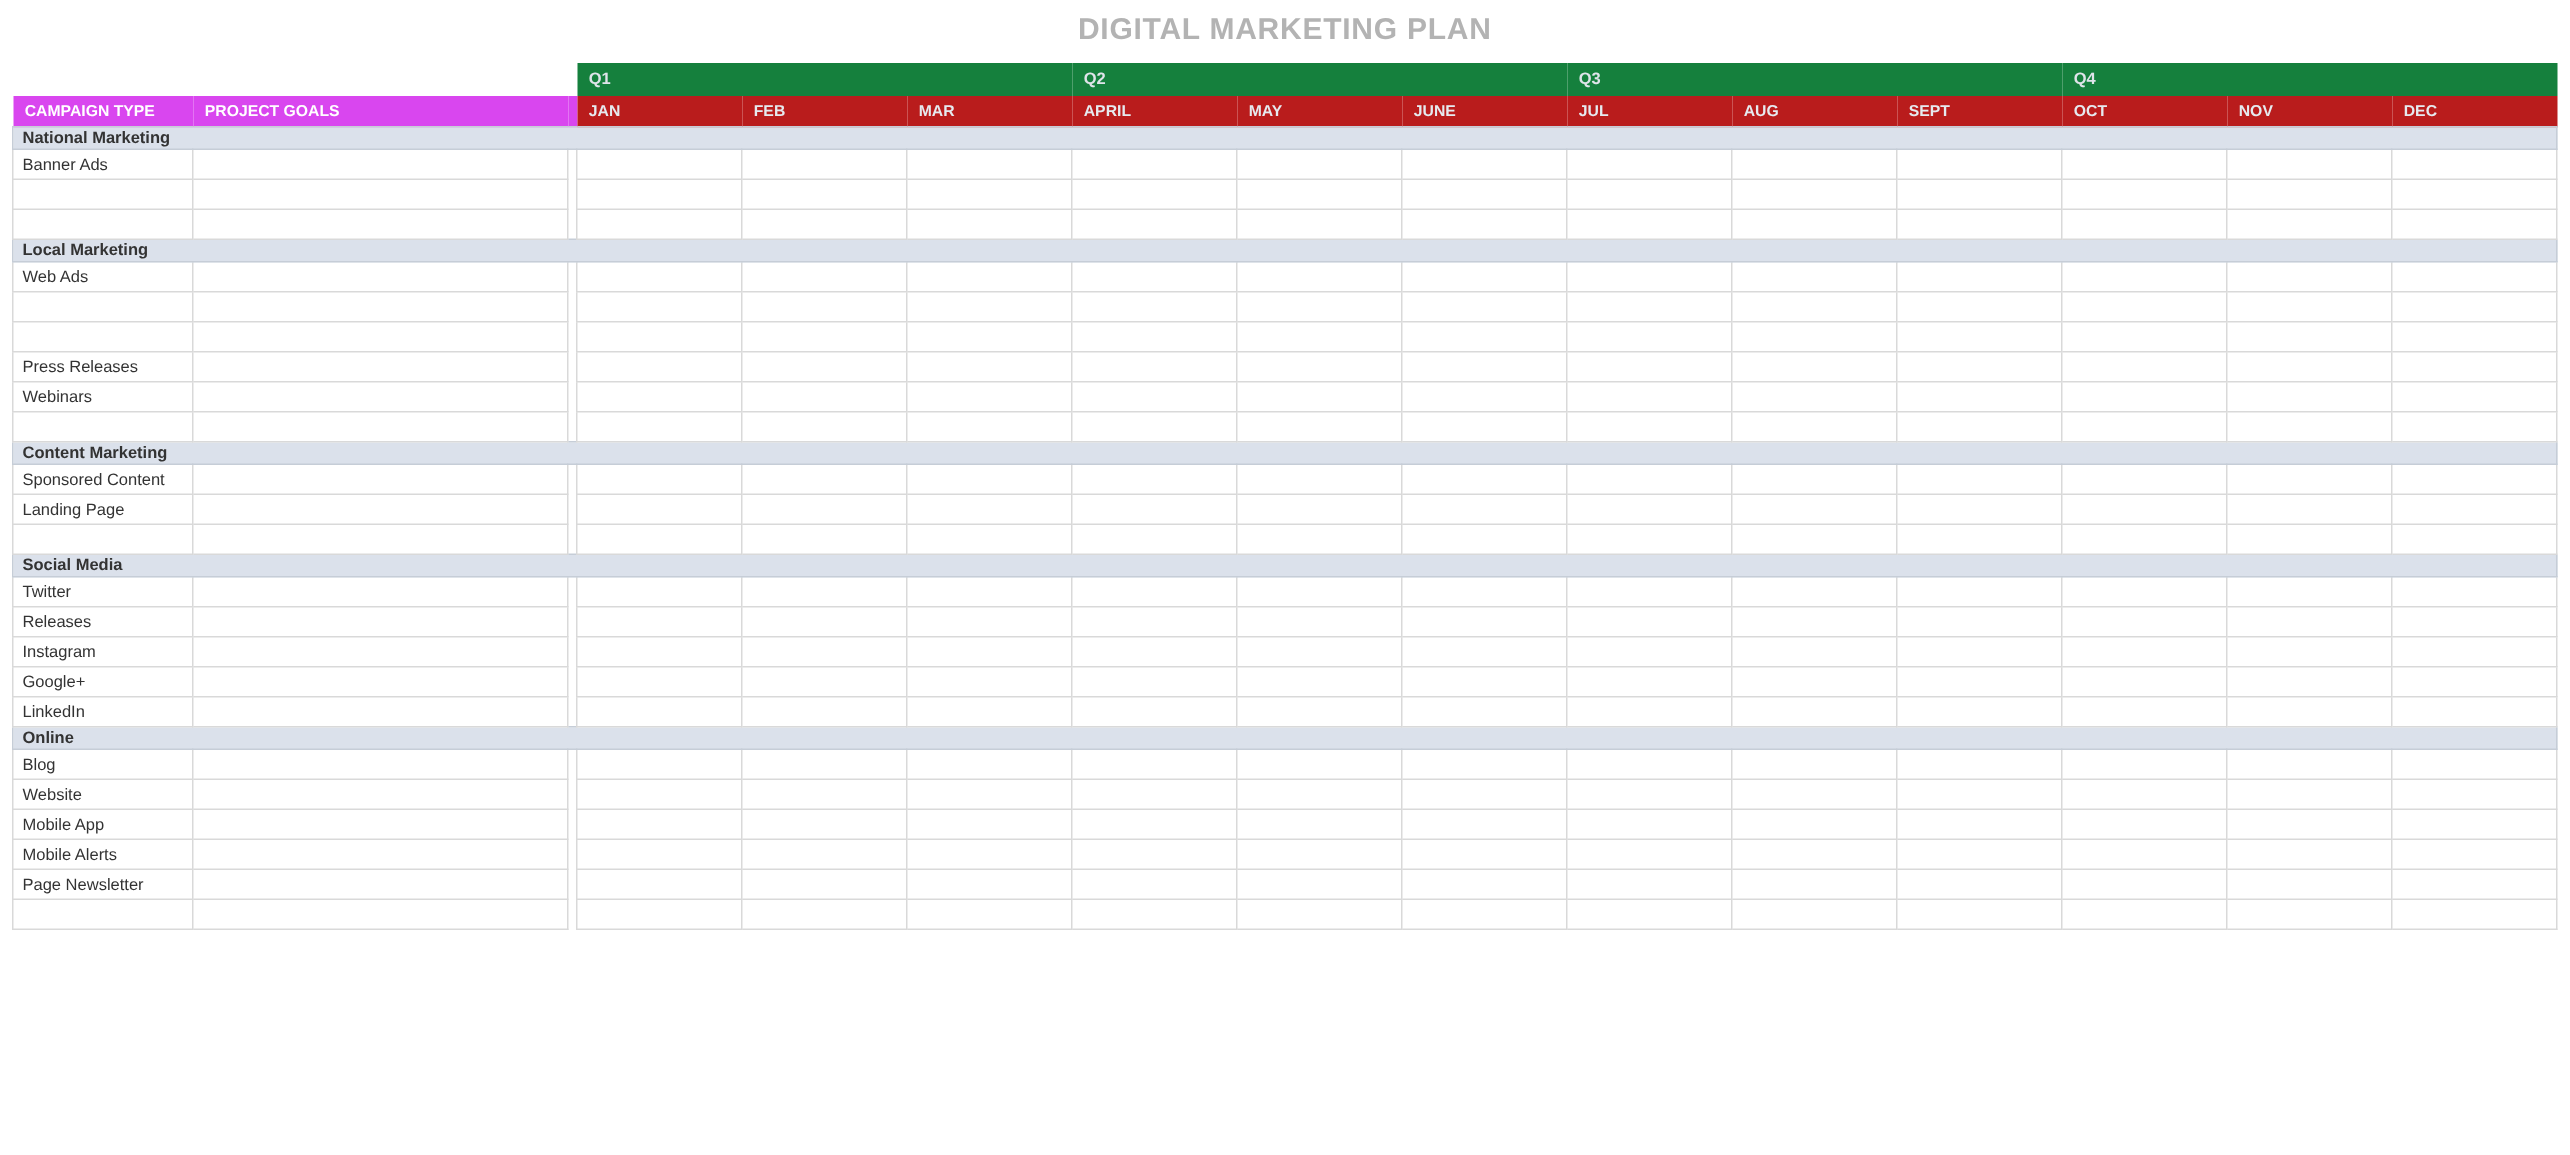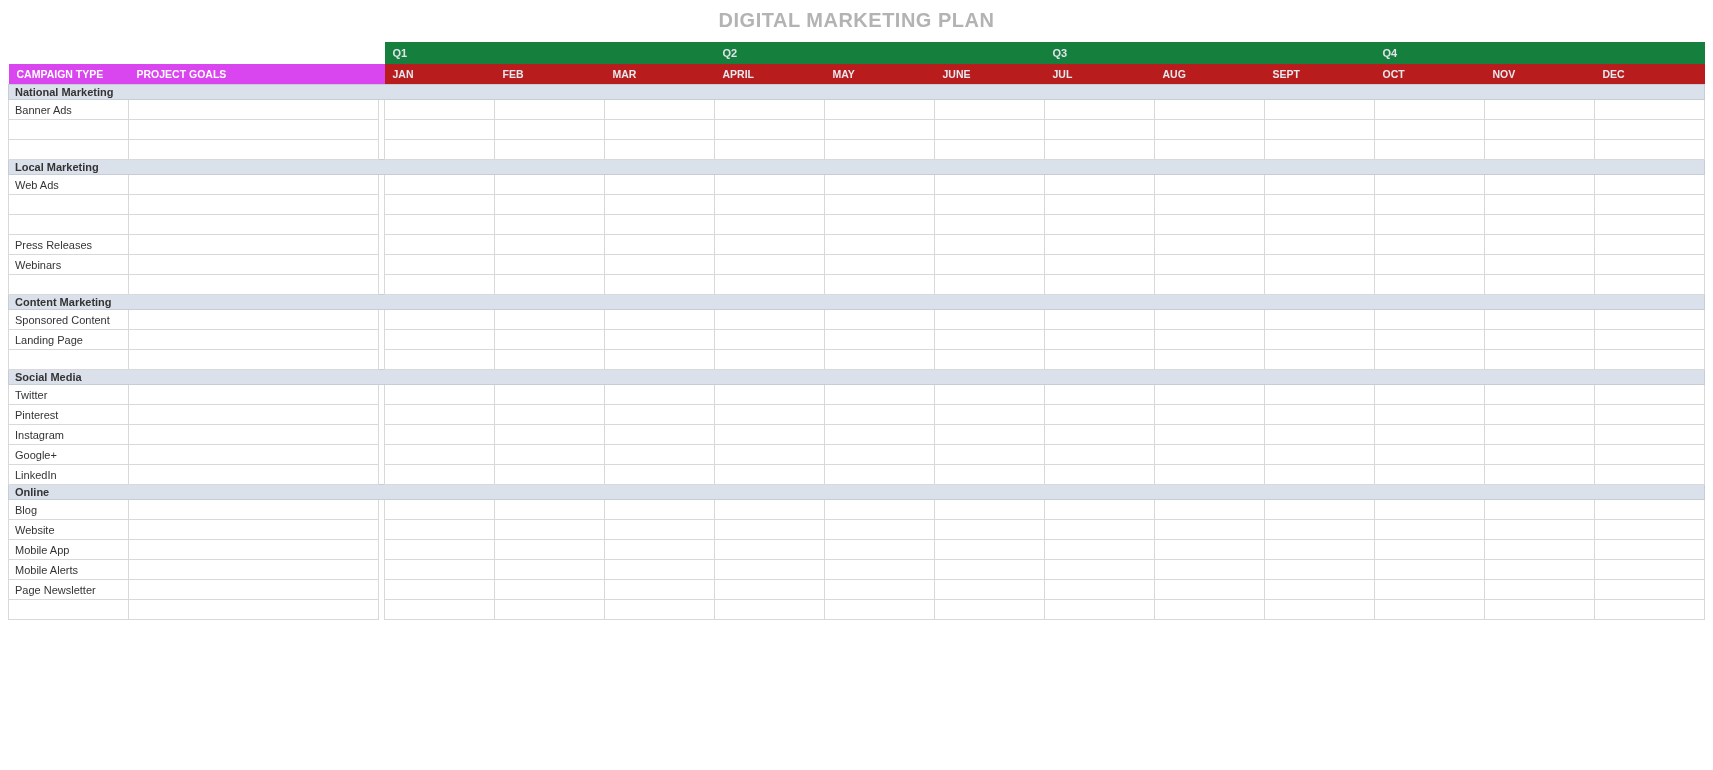--- a/index.html
+++ b/index.html
@@ -357,21 +357,21 @@
         <td></td>
         <td></td>
         <td></td>
         <td></td>
         <td></td>
         <td></td>
         <td></td>
         <td></td>
       </tr>
       <tr class="item">
-        <td>Pinterest</td>
+        <td>Releases</td>
         <td></td>
         <td class="gap-cell"></td>
         <td></td>
         <td></td>
         <td></td>
         <td></td>
         <td></td>
         <td></td>
         <td></td>
         <td></td>

